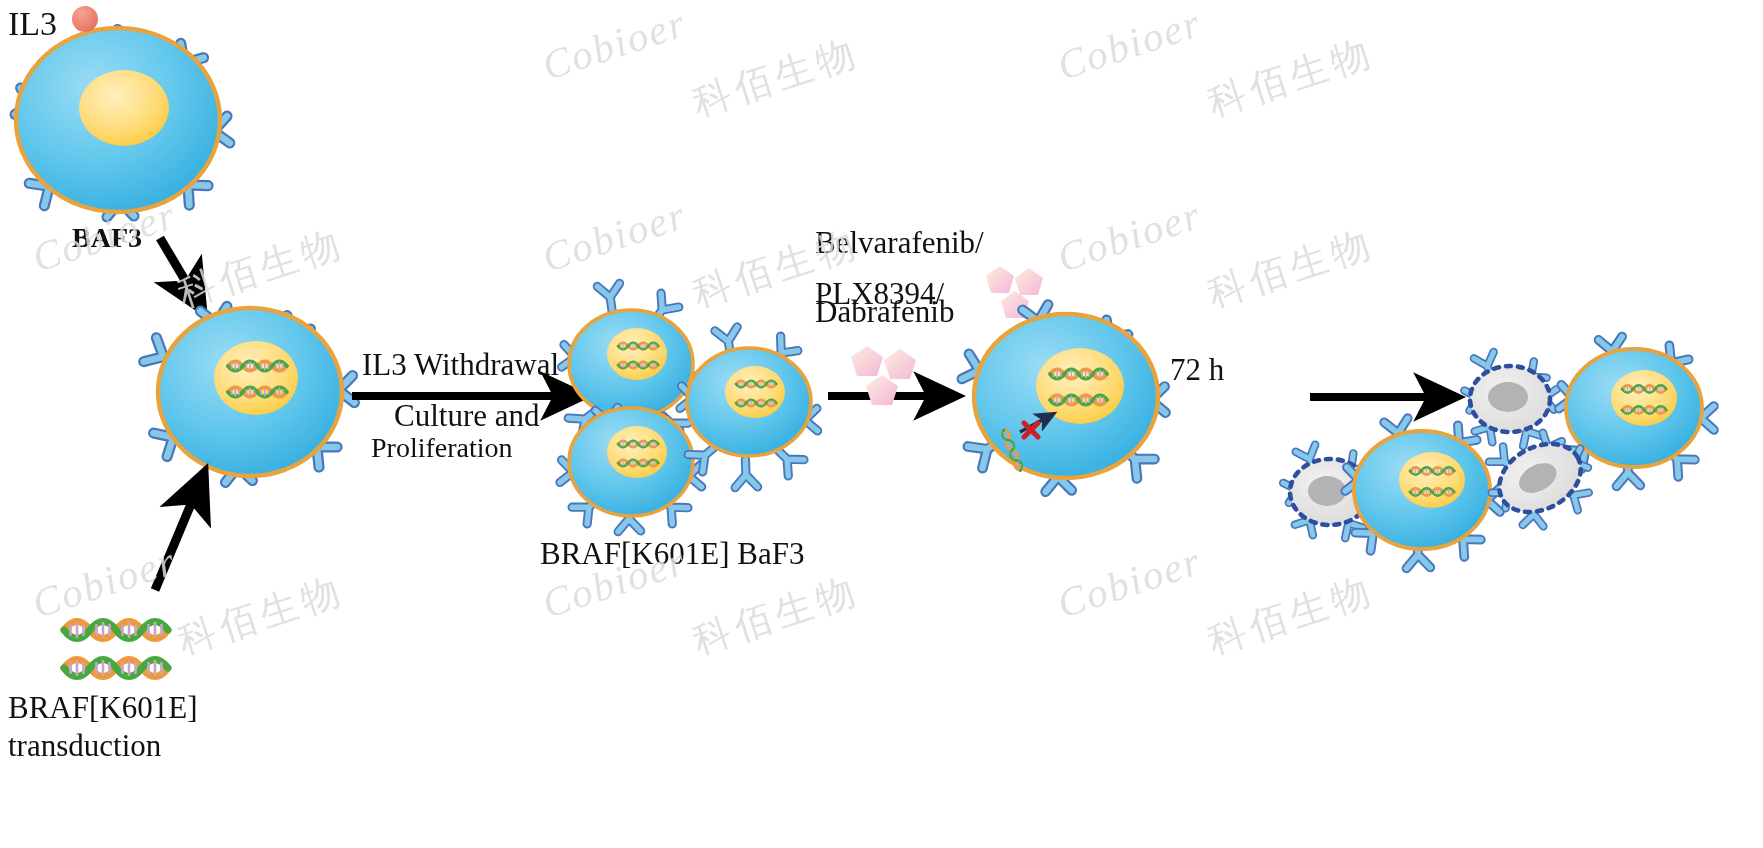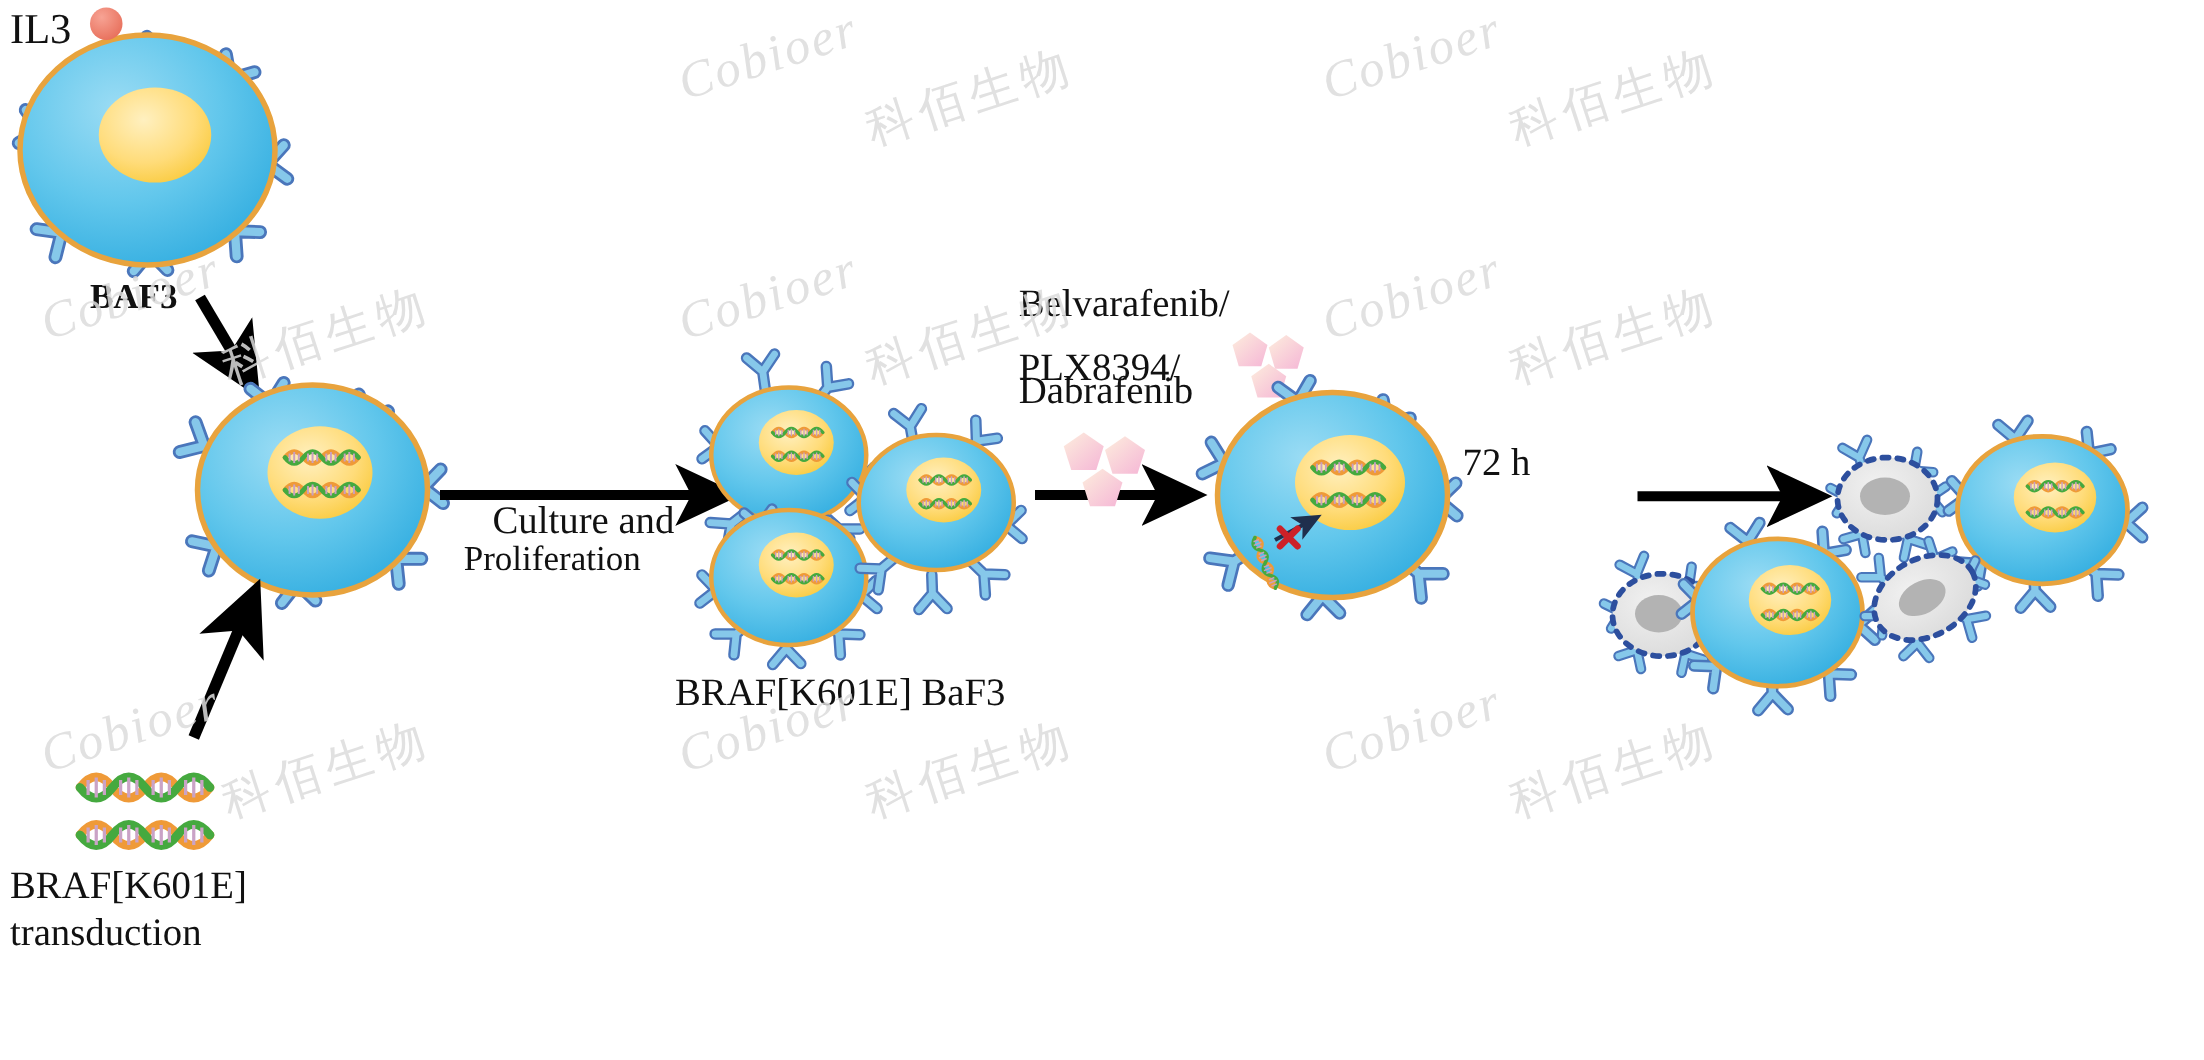--- a/index.html
+++ b/index.html
@@ -333,20 +333,21 @@
     </g>
   </svg>
 
   <div class="lbl" style="left:8px;top:2px;font-size:34px;">IL3</div>
 
   <div class="lbl" style="left:72px;top:220px;font-size:28px;font-weight:bold;">BAF3</div>
 
   <div class="lbl" style="left:8px;top:688px;font-size:31px;">BRAF[K601E]</div>
   <div class="lbl" style="left:8px;top:726px;font-size:31px;">transduction</div>
 
+  <div class="lbl" style="left:362px;top:345px;font-size:31px;">IL3 Withdrawal</div>
   <div class="lbl" style="left:374px;top:396px;font-size:31px;margin-left:20px;">Culture and</div>
   <div class="lbl" style="left:371px;top:430px;font-size:28px;">Proliferation</div>
 
   <div class="lbl" style="left:540px;top:521px;font-size:31px;margin-top:13px;">BRAF[K601E] BaF3</div>
 
   <div class="lbl" style="left:815px;top:223px;font-size:31px;">Belvarafenib/</div>
   <div class="lbl" style="left:815px;top:258px;font-size:31px;margin-top:16px;">PLX8394/</div>
   <div class="lbl" style="left:815px;top:292px;font-size:31px;">Dabrafenib</div>
 
   <div class="lbl" style="left:1170px;top:350px;font-size:31px;">72 h</div>

